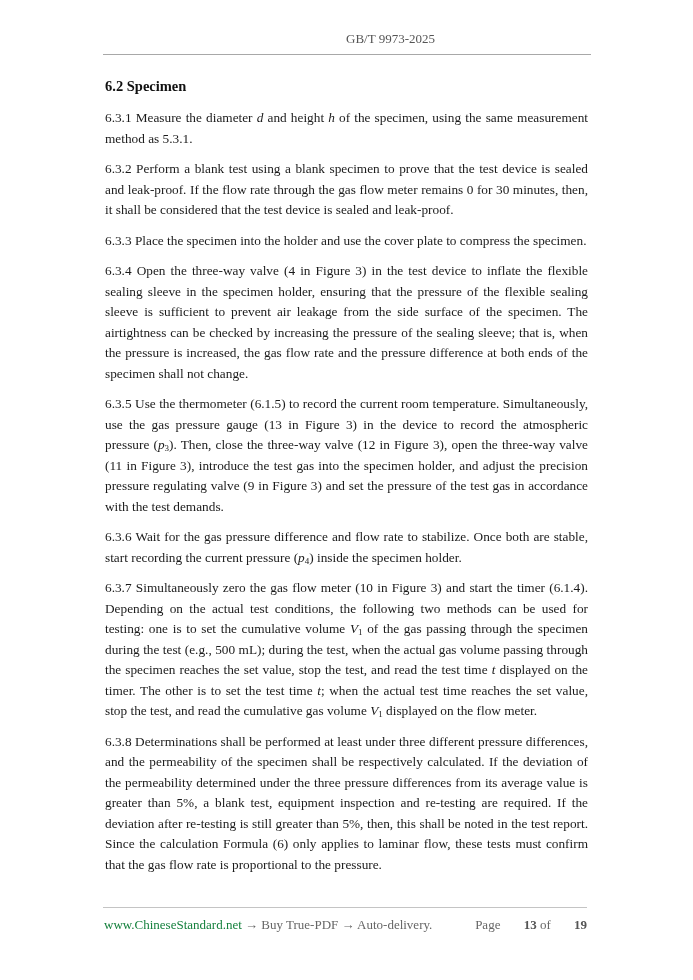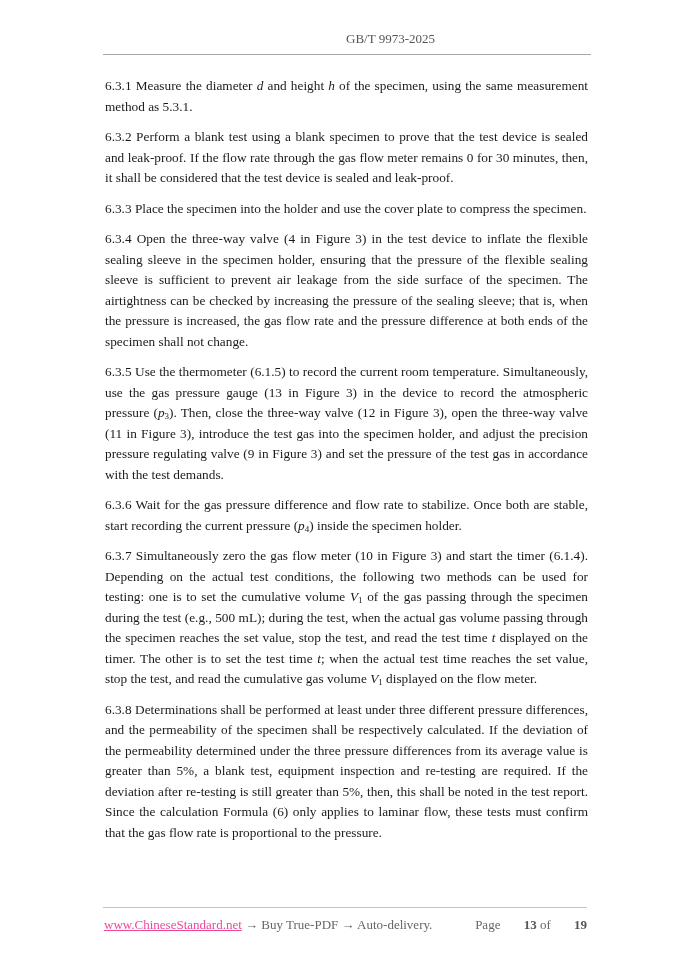--- a/index.html
+++ b/index.html
@@ -16,30 +16,31 @@
   .plain-p { font-size: 13.3px; line-height: 20.5px; margin: 0 0 12px 0; }
   .sec-63 { margin: 0 0 12px 0; }
   .sec-64 { margin-top: 14px; }
   .num { font-weight: normal; }
   .it { font-style: italic; }
   sub { font-size: 9px; vertical-align: -2px; line-height: 0; }
   .footer-rule { position: absolute; top: 907px; left: 103px; width: 484px; height: 0;
                  border-top: 1.2px solid #c4c4c4; }
   .footer { position: absolute; top: 917px; left: 104px; width: 483px; font-size: 13px;
             color: #666666; display: flex; justify-content: space-between; }
-  .footer a { color: #ec4899; text-decoration: underline; }
+  .footer a { color: #15803d; }
   .footer .bold { font-weight: bold; color: #555; margin-left: 20px; }
 </style>
 </head>
 <body>
 
 <div class="page-header">GB/T 9973-2025</div>
 <div class="header-rule"></div>
 
 <div class="content">
+  <h2 class="sec-62">6.2 Specimen</h2>
 
 
   <p class="body-p"><span class="num">6.3.1</span><span> Measure the diameter </span><span class="it">d</span><span> and height </span><span class="it">h</span><span> of the specimen, using the same measurement method as 5.3.1.</span></p>
 
   <p class="body-p"><span class="num">6.3.2</span><span> Perform a blank test using a blank specimen to prove that the test device is sealed and leak-proof. If the flow rate through the gas flow meter remains 0 for 30 minutes, then, it shall be considered that the test device is sealed and leak-proof.</span></p>
 
   <p class="body-p"><span class="num">6.3.3</span><span> Place the specimen into the holder and use the cover plate to compress the specimen.</span></p>
 
   <p class="body-p"><span class="num">6.3.4</span><span> Open the three-way valve (4 in Figure 3) in the test device to inflate the flexible sealing sleeve in the specimen holder, ensuring that the pressure of the flexible sealing sleeve is sufficient to prevent air leakage from the side surface of the specimen. The airtightness can be checked by increasing the pressure of the sealing sleeve; that is, when the pressure is increased, the gas flow rate and the pressure difference at both ends of the specimen shall not change.</span></p>
 

